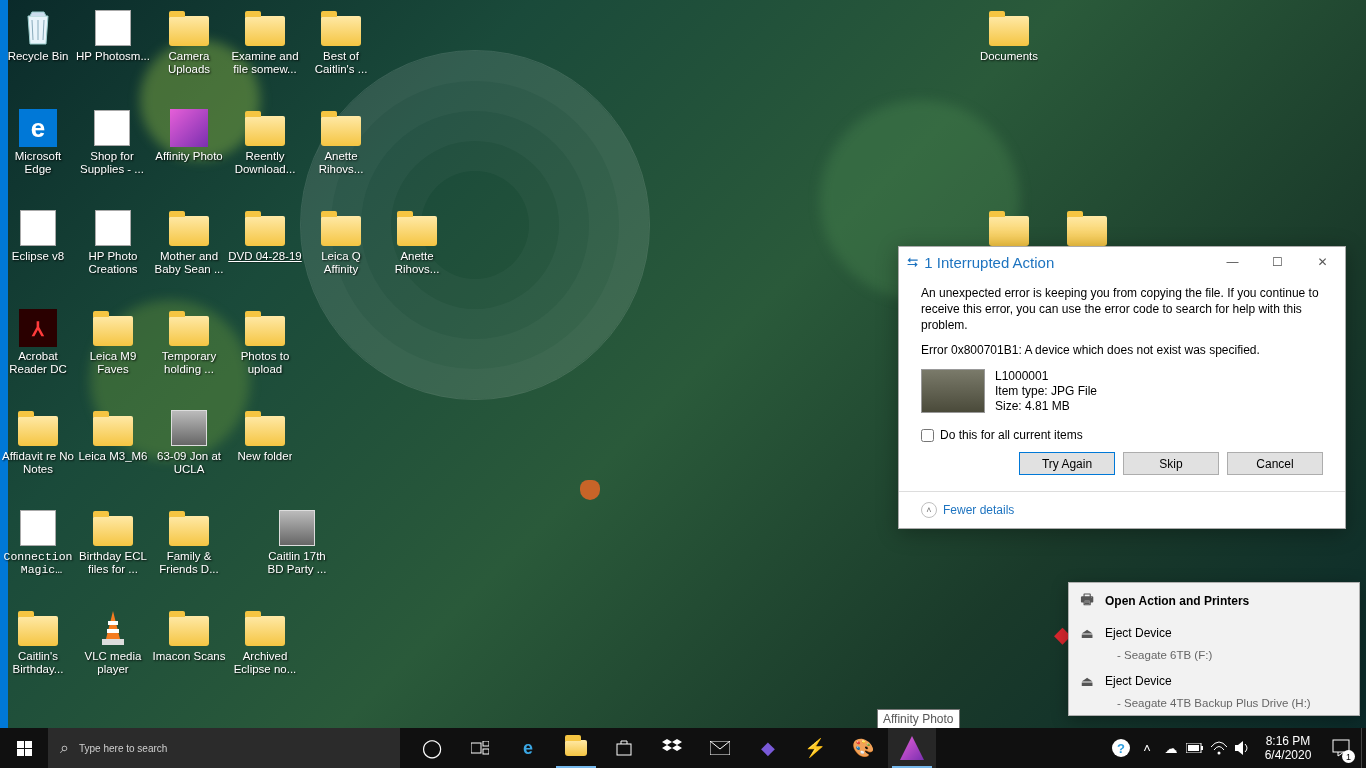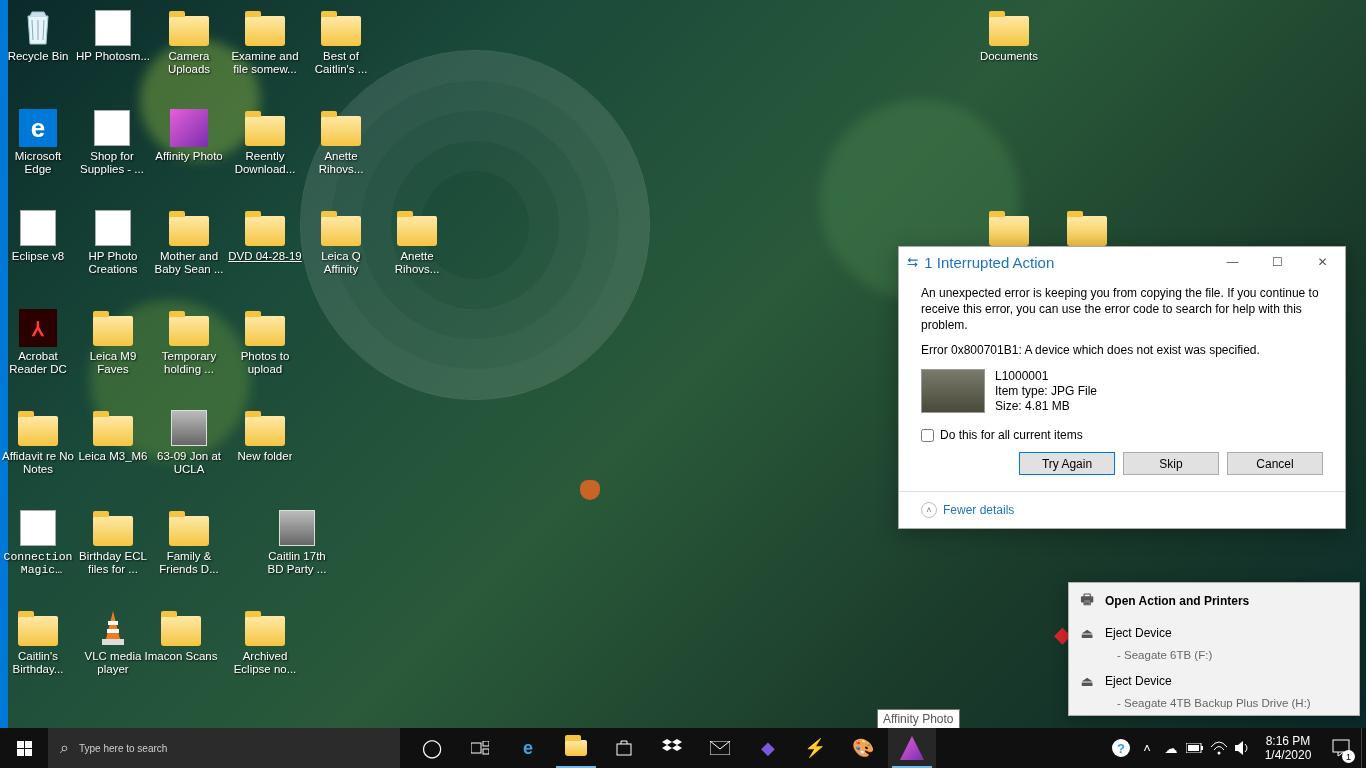--- a/index.html
+++ b/index.html
@@ -261,21 +261,21 @@
         <div style="width:36px;height:36px;background:linear-gradient(#bbb,#666);border:1px solid #ddd;"></div>
       </div>
       <div class="label">63-09 Jon at UCLA</div>
     </div>
     <div class="icon" style="left: 152px; top: 508px;">
       <div class="glyph">
         <div class="folder-glyph"></div>
       </div>
       <div class="label">Family &amp; Friends D...</div>
     </div>
-    <div class="icon" style="left: 144px; top: 608px; text-align: center;">
+    <div class="icon" style="left: 152px; top: 608px; text-align: center;">
       <div class="glyph">
         <div class="folder-glyph"></div>
       </div>
       <div class="label">Imacon Scans</div>
     </div>
     <div class="icon" style="left: 228px; top: 8px;">
       <div class="glyph">
         <div class="folder-glyph"></div>
       </div>
       <div class="label">Examine and file somew...</div>
@@ -492,21 +492,21 @@
         </svg>
     </div>
     <div class="tri">
       <svg width="16" height="14" viewBox="0 0 16 14">
           <path d="M0 4 H3 L8 0 V14 L3 10 H0 Z" fill="#fff"></path>
           <path d="M10 3 Q14 7 10 11" fill="none" stroke="#fff"></path>
         </svg>
     </div>
     <div class="clock">
       <div>8:16 PM</div>
-      <div>1/4/2020</div>
+      <div>6/4/2020</div>
     </div>
     <div class="notif">
       <svg width="18" height="18" viewBox="0 0 18 18">
           <rect x="1" y="1" width="16" height="12" fill="none" stroke="#fff"></rect>
           <path d="M6 13 L6 17 L12 13" fill="none" stroke="#fff"></path>
         </svg>
       <span class="badge">1</span>
     </div>
     <div class="show-desktop"></div>
   </div>

